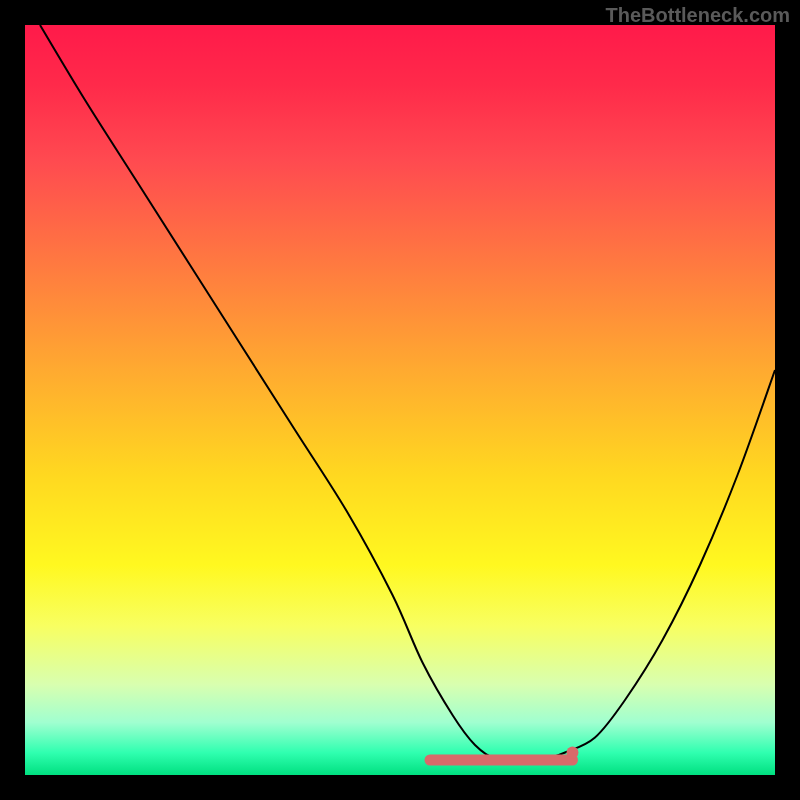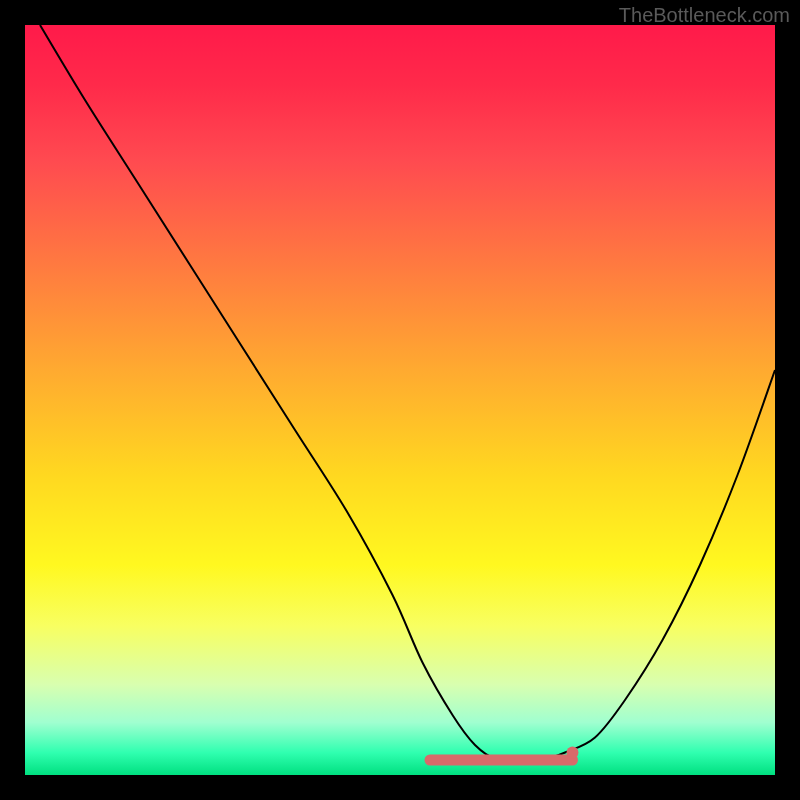--- a/index.html
+++ b/index.html
@@ -10,21 +10,21 @@
     font-family: Arial, sans-serif;
     overflow: hidden;
     position: relative;
   }
   .watermark {
     position: absolute;
     top: 4px;
     right: 10px;
     color: #5a5a5a;
     font-size: 20px;
-    font-weight: 400;
+    font-weight: 700;
     z-index: 10;
   }
   .plot-area {
     position: absolute;
     left: 25px;
     top: 25px;
     width: 750px;
     height: 750px;
     overflow: hidden;
   }

